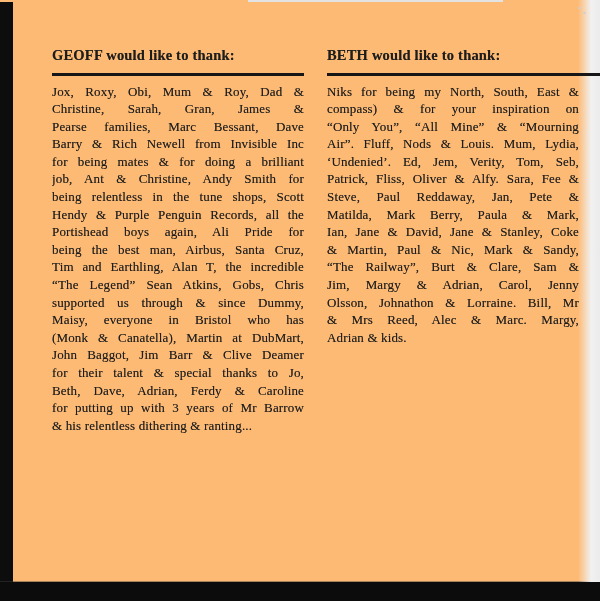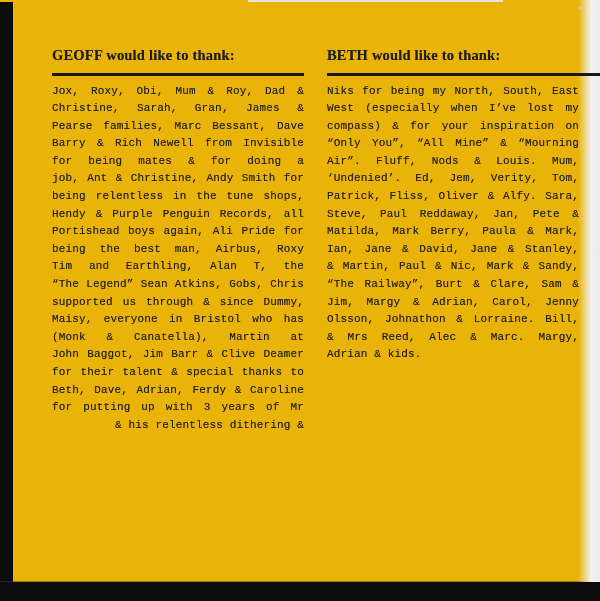--- a/index.html
+++ b/index.html
@@ -4,21 +4,21 @@
 <style>
   html, body {
     margin: 0;
     padding: 0;
     background: #ffffff;
   }
   .page {
     position: relative;
     width: 600px;
     height: 601px;
-    background: #eab308;
+    background: #fdba74;
     overflow: hidden;
     font-family: "Liberation Serif", "DejaVu Serif", serif;
   }
   
   .band-left {
     position: absolute;
     left: 0; top: 2px;
     width: 13px; height: 599px;
     background: #0d0d0d;
   }
@@ -70,29 +70,28 @@
   }
   .rule {
     height: 2.5px;
     background: #161616;
     margin-top: 9px;
   }
   .col-right .rule { width: 276px; }
 
   .body { margin-top: 7px; }
   .line {
-    font-size: 11px;
+    font-size: 13px;
     line-height: 17.6px;
     height: 17.6px;
     letter-spacing: 0.15px;
     text-align: justify;
     text-align-last: justify;
     overflow: hidden;
     text-shadow: 0 0 0.5px rgba(25,25,25,0.5);
-    font-family: Liberation Mono, monospace;
   }
   .line.lastline {
     text-align: right;
     text-align-last: left;
   }
 </style>
 </head>
 <body>
 
 <div class="page">
@@ -110,40 +109,39 @@
     <div class="body">
         <div class="line">Jox, Roxy, Obi, Mum &amp; Roy, Dad &amp;</div>
         <div class="line">Christine, Sarah, Gran, James &amp;</div>
         <div class="line">Pearse families, Marc Bessant, Dave</div>
         <div class="line">Barry &amp; Rich Newell from Invisible Inc</div>
         <div class="line">for being mates &amp; for doing a brilliant</div>
         <div class="line">job, Ant &amp; Christine, Andy Smith for</div>
         <div class="line">being relentless in the tune shops, Scott</div>
         <div class="line">Hendy &amp; Purple Penguin Records, all the</div>
         <div class="line">Portishead boys again, Ali Pride for</div>
-        <div class="line">being the best man, Airbus, Roxy Cruz,</div>
+        <div class="line">being the best man, Airbus, Santa Cruz,</div>
         <div class="line">Tim and Earthling, Alan T, the incredible</div>
         <div class="line">“The Legend” Sean Atkins, Gobs, Chris</div>
         <div class="line">supported us through &amp; since Dummy,</div>
         <div class="line">Maisy, everyone in Bristol who has</div>
         <div class="line">(Monk &amp; Canatella), Martin at DubMart,</div>
         <div class="line">John Baggot, Jim Barr &amp; Clive Deamer</div>
         <div class="line">for their talent &amp; special thanks to Jo,</div>
         <div class="line">Beth, Dave, Adrian, Ferdy &amp; Caroline</div>
         <div class="line">for putting up with 3 years of Mr Barrow</div>
         <div class="line lastline">&amp; his relentless dithering &amp; ranting...</div>
       </div>
   </div>
 
   <div class="column col-right">
     <div class="header">BETH would like to thank:</div>
     <div class="rule"></div>
     <div class="body">
         <div class="line">Niks for being my North, South, East &amp;</div>
-        <div class="line">West (especially when I’ve lost my</div>
         <div class="line">compass) &amp; for your inspiration on</div>
         <div class="line">“Only You”, “All Mine” &amp; “Mourning</div>
         <div class="line">Air”. Fluff, Nods &amp; Louis. Mum, Lydia,</div>
         <div class="line">‘Undenied’. Ed, Jem, Verity, Tom, Seb,</div>
         <div class="line">Patrick, Fliss, Oliver &amp; Alfy. Sara, Fee &amp;</div>
         <div class="line">Steve, Paul Reddaway, Jan, Pete &amp;</div>
         <div class="line">Matilda, Mark Berry, Paula &amp; Mark,</div>
         <div class="line">Ian, Jane &amp; David, Jane &amp; Stanley, Coke</div>
         <div class="line">&amp; Martin, Paul &amp; Nic, Mark &amp; Sandy,</div>
         <div class="line">“The Railway”, Burt &amp; Clare, Sam &amp;</div>

